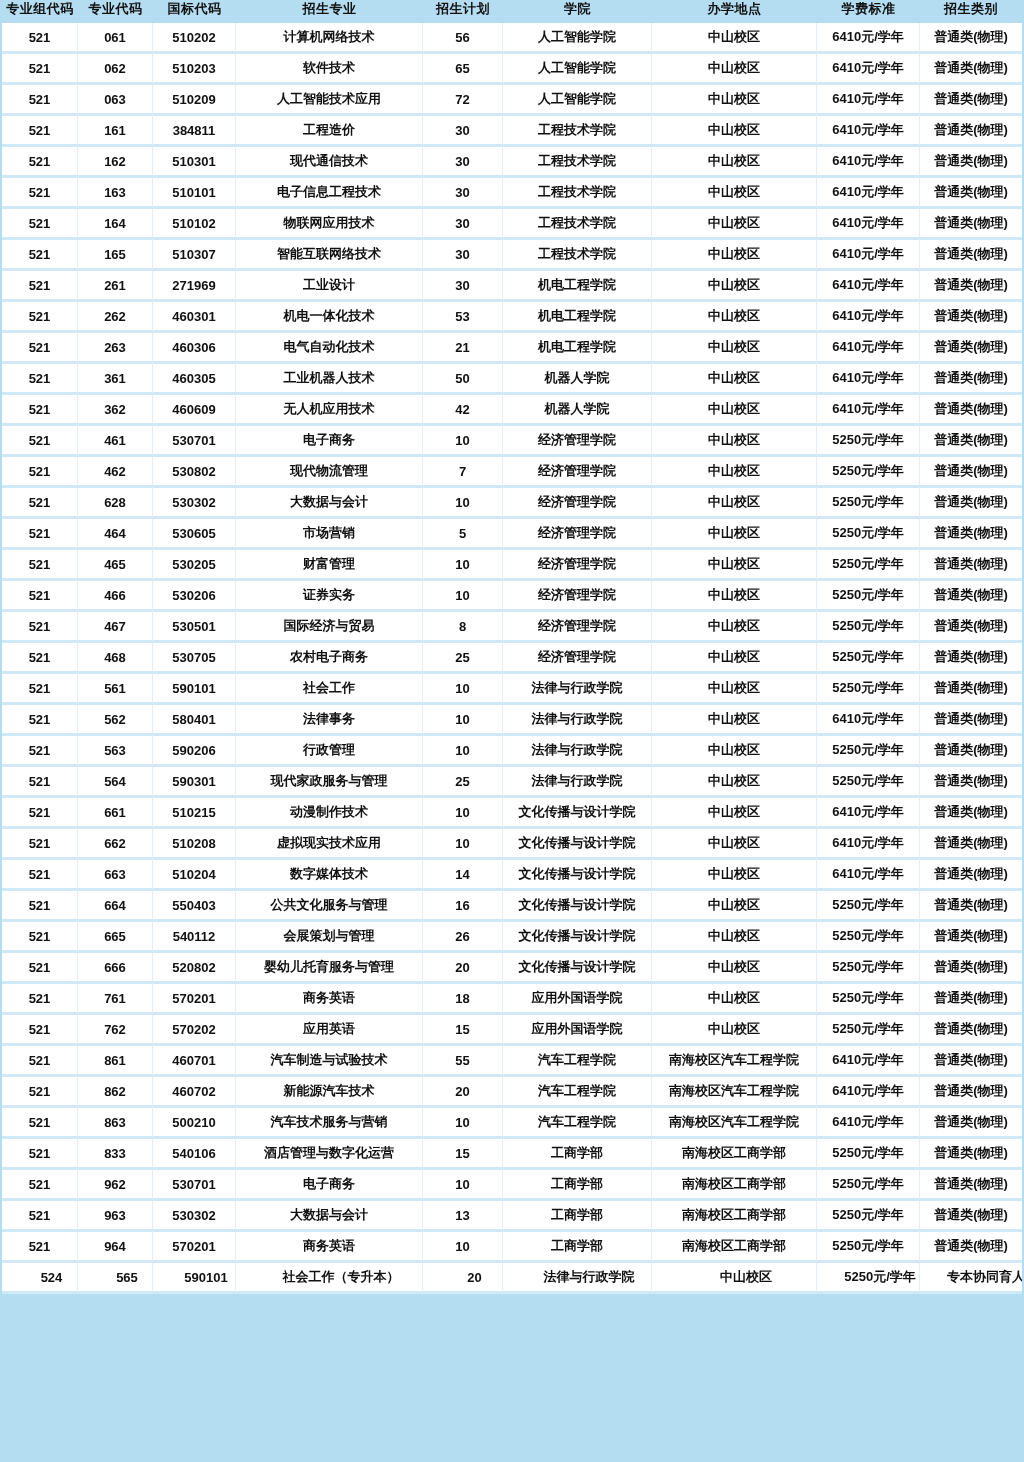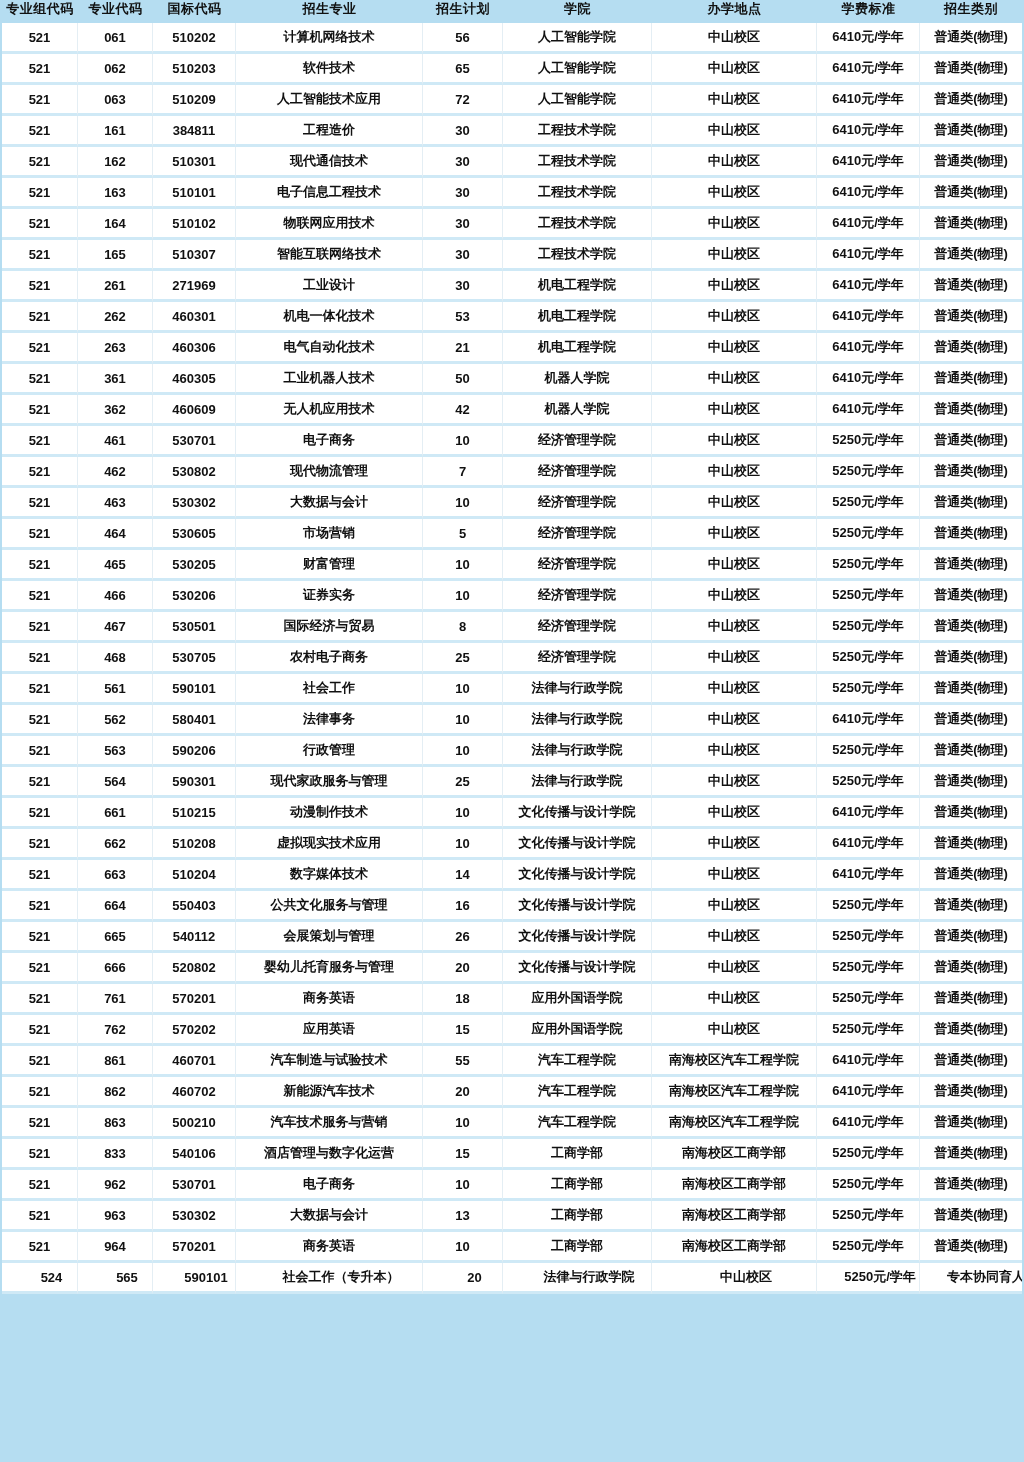--- a/index.html
+++ b/index.html
@@ -257,21 +257,21 @@
           <td>530802</td>
           <td>现代物流管理</td>
           <td>7</td>
           <td>经济管理学院</td>
           <td>中山校区</td>
           <td>5250元/学年</td>
           <td>普通类(物理)</td>
         </tr>
         <tr>
           <td>521</td>
-          <td>463</td>
+          <td>628</td>
           <td>530302</td>
           <td>大数据与会计</td>
           <td>10</td>
           <td>经济管理学院</td>
           <td>中山校区</td>
           <td>5250元/学年</td>
           <td>普通类(物理)</td>
         </tr>
         <tr>
           <td>521</td>

